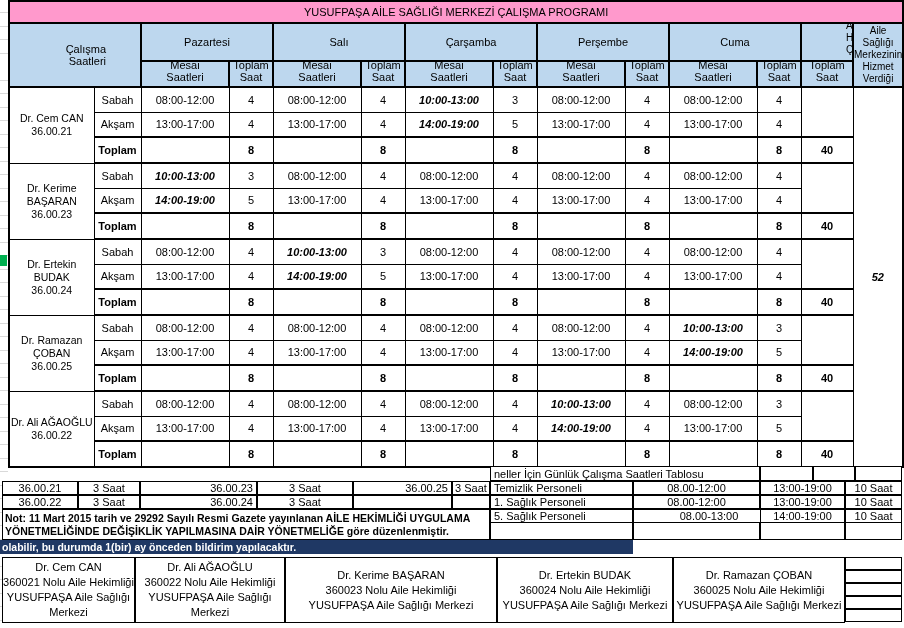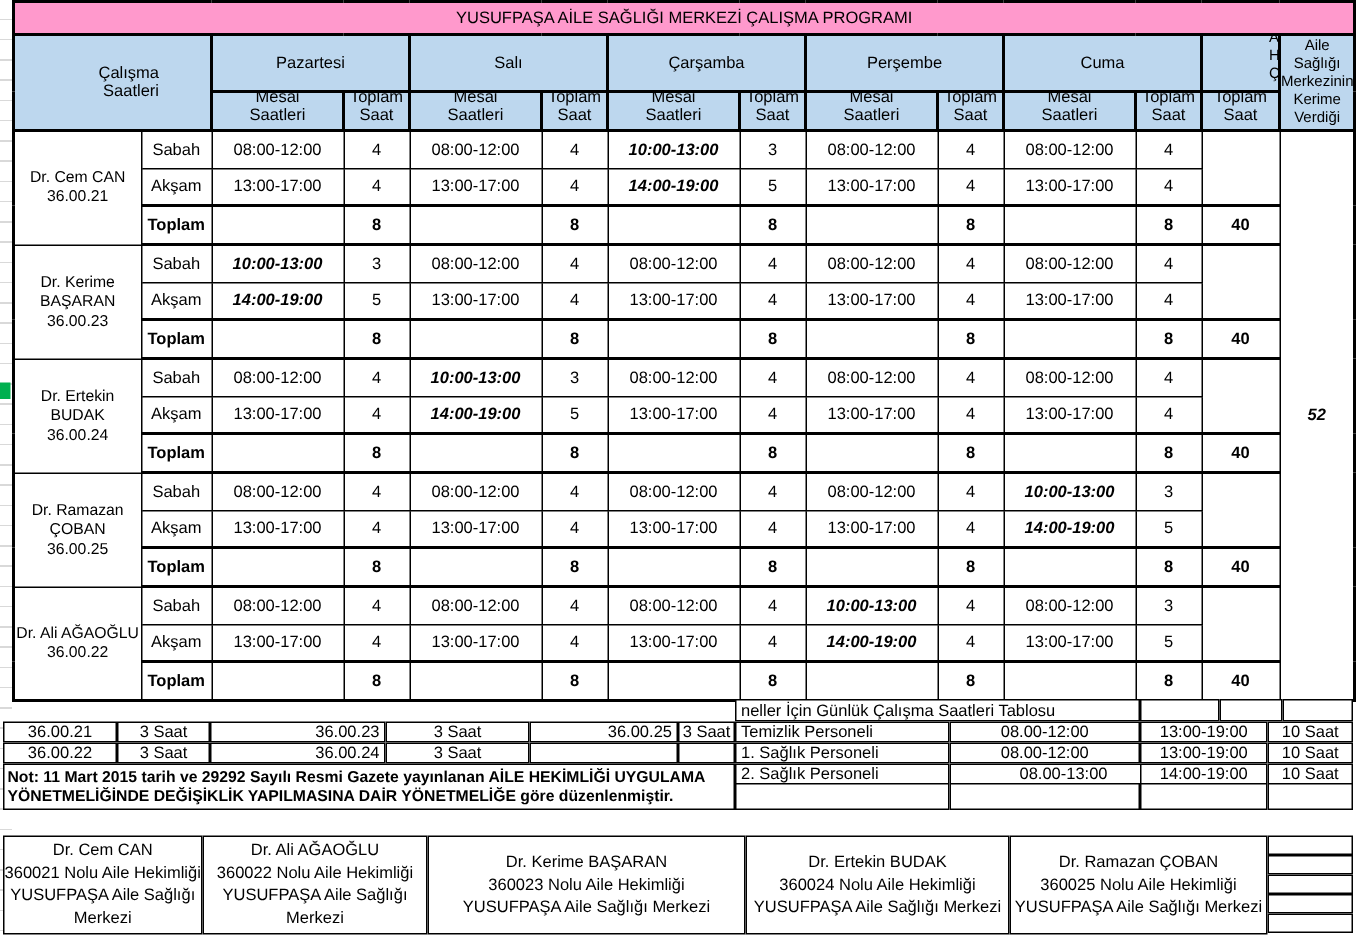--- a/index.html
+++ b/index.html
@@ -76,21 +76,21 @@
             <span class="narrow">Çalışma Saatleri</span></td>
           <td colspan="2" class="hdr" style="background: rgb(189, 215, 238);">Pazartesi</td>
           <td colspan="2" class="hdr" style="background: rgb(189, 215, 238); margin-left: 20px;">Salı</td>
           <td colspan="2" class="hdr" style="background: rgb(189, 215, 238);">Çarşamba</td>
           <td colspan="2" class="hdr" style="background: rgb(189, 215, 238);">Perşembe</td>
           <td colspan="2" class="hdr" style="background: rgb(189, 215, 238);">Cuma</td>
           <td class="hdr clipv" style="background: rgb(189, 215, 238);">
             <div>Aile Hekiminin Çalışma</div>
             </td>
           <td rowspan="2" class="hdr asmh" style="background: rgb(189, 215, 238);">
-            <div>Aile Sağlığı Merkezinin Kerime Verdiği</div>
+            <div>Aile Sağlığı Merkezinin Hizmet Verdiği</div>
             </td>
         </tr>
         <tr style="height:25px" class="sub-row">
           <td class="hdr clip" style="background: rgb(189, 215, 238);">
               <div><span class="narrow2">Mesai Saatleri</span></div>
             </td>
           <td class="hdr clip" style="background: rgb(189, 215, 238);">
               <div>Toplam Saat</div>
             </td>
           <td class="hdr clip" style="background: rgb(189, 215, 238);">
@@ -376,30 +376,31 @@
   <div class="cell" style="left:855px;top:466px;width:47px;height:15px;"></div>
   <div id="personel-rows">
       <div class="cell left" style="left: 490px; top: 481px; width: 143px; height: 14px;">Temizlik Personeli</div>
       <div class="cell" style="left: 633px; top: 481px; width: 127px; height: 14px;">08.00-12:00</div>
       <div class="cell" style="left: 760px; top: 481px; width: 85px; height: 14px;">13:00-19:00</div>
       <div class="cell" style="left: 845px; top: 481px; width: 57px; height: 14px;">10 Saat</div>
       <div class="cell left" style="left: 490px; top: 495px; width: 143px; height: 14px;">1. Sağlık Personeli</div>
       <div class="cell" style="left: 633px; top: 495px; width: 127px; height: 14px;">08.00-12:00</div>
       <div class="cell" style="left: 760px; top: 495px; width: 85px; height: 14px;">13:00-19:00</div>
       <div class="cell" style="left: 845px; top: 495px; width: 57px; height: 14px;">10 Saat</div>
-      <div class="cell left" style="left: 490px; top: 509px; width: 143px; height: 14px;">2. Sağlık Personeli</div>
+      <div class="cell left" style="left: 490px; top: 509px; width: 143px; height: 14px;">5. Sağlık Personeli</div>
       <div class="cell" style="left: 633px; top: 509px; width: 152px; height: 14px;">08.00-13:00</div>
       <div class="cell" style="left: 760px; top: 509px; width: 85px; height: 14px;">14:00-19:00</div>
       <div class="cell" style="left: 845px; top: 509px; width: 57px; height: 14px;">10 Saat</div>
     </div>
   <div class="cell" style="left:490px;top:522px;width:143px;height:18px;"></div>
   <div class="cell" style="left:633px;top:522px;width:127px;height:18px;"></div>
   <div class="cell" style="left:760px;top:522px;width:85px;height:18px;"></div>
   <div class="cell" style="left:845px;top:522px;width:57px;height:18px;"></div>
 
+  <div id="banner" style="background: rgb(31, 56, 100);">olabilir, bu durumda 1(bir) ay önceden bildirim yapılacaktır.</div>
 
   <div class="cell card" style="left:2px;top:557px;width:133px;height:66px;">
     <span>Dr. Cem CAN</span>
     <span>360021 Nolu Aile Hekimliği</span>
     <span>YUSUFPAŞA Aile Sağlığı</span>
     <span>Merkezi</span>
   </div>
   <div class="cell card" style="left:135px;top:557px;width:150px;height:66px;">
     <span>Dr. Ali AĞAOĞLU</span>
     <span>360022 Nolu Aile Hekimliği</span>

